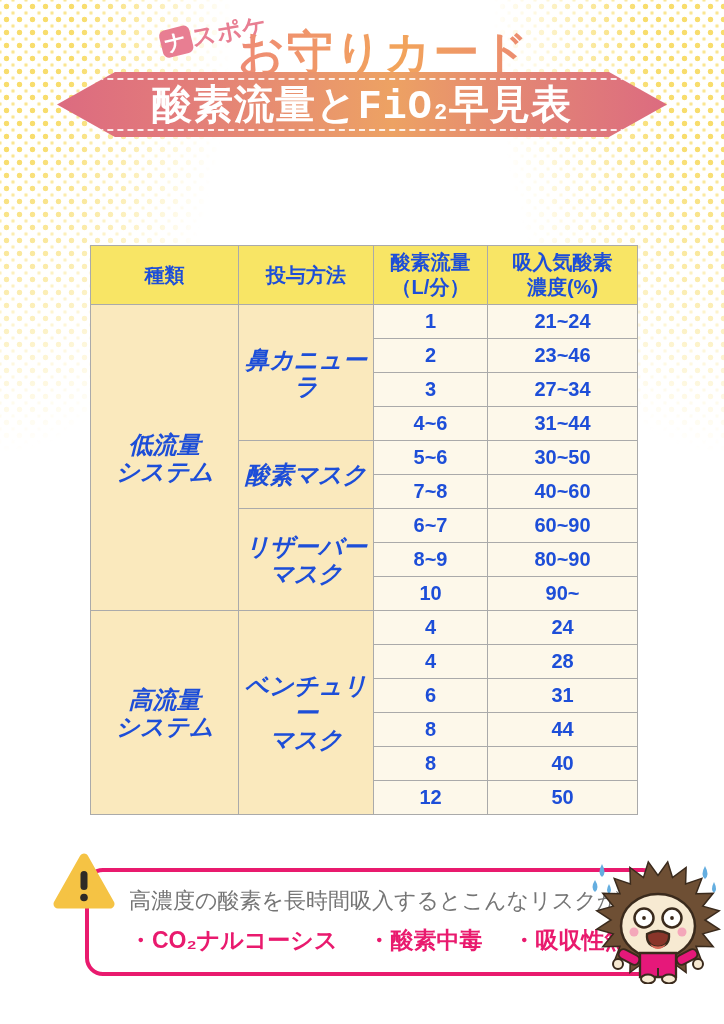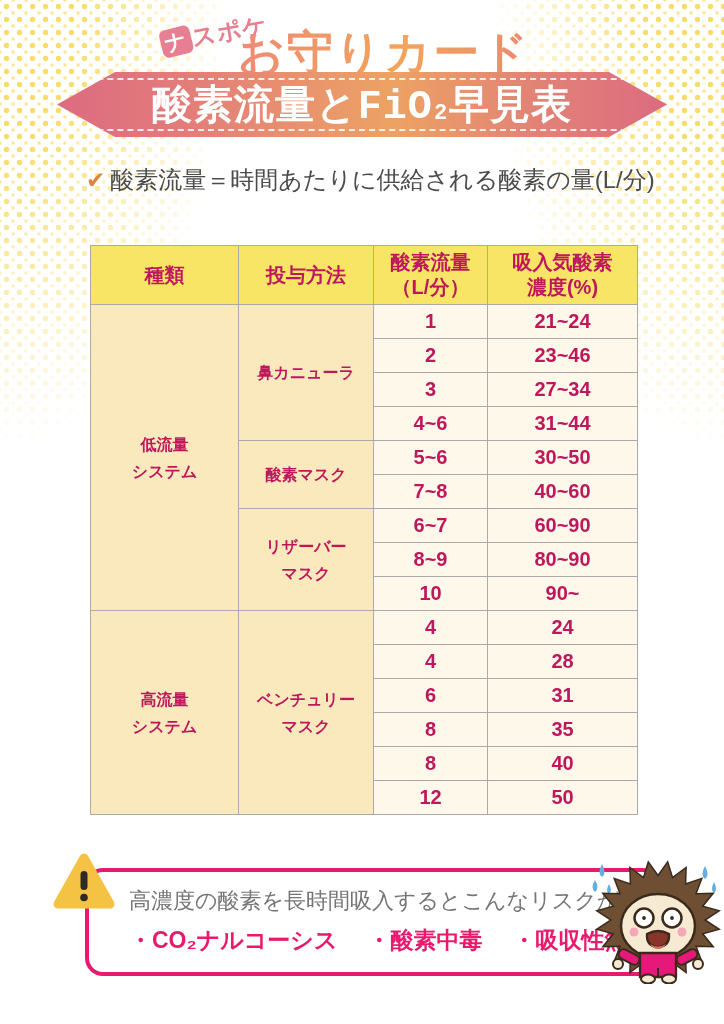--- a/index.html
+++ b/index.html
@@ -62,30 +62,30 @@
   
   .checks{position:absolute;top:164px;left:86px;font-size:24px;color:#4b4b4b;line-height:32px;font-weight:500;}
   .check-line{white-space:nowrap;}
   .check-icon{color:#e2833c;font-weight:bold;margin-right:5px;font-size:23px;}
   .checks sub{font-size:14px;}
 
   
   table.oxy{
     position:absolute;top:245px;left:90px;
     border-collapse:collapse;table-layout:fixed;
-    width:547px;color:#be185d;font-weight:700;
+    width:547px;color:#1d4ed8;font-weight:700;
   }
   table.oxy col.c1{width:148px;} table.oxy col.c2{width:135px;}
   table.oxy col.c3{width:114px;} table.oxy col.c4{width:150px;}
   table.oxy th,table.oxy td{
     border:1px solid #aaaaaa;text-align:center;vertical-align:middle;
     white-space:pre-line;padding:0;
   }
   table.oxy th{background:#f8e565;height:58px;font-size:20px;line-height:25px;font-weight:700;}
-  table.oxy td.type,table.oxy td.method{background:#fae9bd;font-size:16px;line-height:27px;}
+  table.oxy td.type,table.oxy td.method{background:#fae9bd;font-size:24px;line-height:27px;font-style:italic;}
   table.oxy td.val{background:#fdf8ea;height:33px;font-size:20px;}
 
   
   .warning-box{
     position:absolute;top:868px;left:85px;width:575px;height:108px;
     border:4px solid #e91a6e;border-radius:18px;background:#fff;box-sizing:border-box;
     padding:14px 0 0 40px;
   }
   .warn-line1{color:#757575;font-size:22px;font-weight:500;white-space:nowrap;}
   .warn-risks{display:flex;gap:30px;margin-top:9px;color:#e91a6e;font-size:23px;font-weight:800;white-space:nowrap;}
@@ -107,21 +107,20 @@
   <div class="dash top"></div>
   <div class="dash bottom"></div>
   <h1 class="banner-title">
       <span>酸素流量とFiO</span>
       <sub>2</sub>
       <span>早見表</span>
     </h1>
 </div>
 
 <div class="checks">
-  <div class="check-line"><span class="check-icon">✔</span><span>酸素流量＝時間あたりに供給される酸素の量(L/分)</span></div>
 </div>
 
 <table class="oxy">
   <colgroup>
       <col class="c1">
       <col class="c2">
       <col class="c3">
       <col class="c4">
     </colgroup>
   <thead>
@@ -188,21 +187,21 @@
       <tr>
         <td class="val">4</td>
         <td class="val">28</td>
       </tr>
       <tr>
         <td class="val">6</td>
         <td class="val">31</td>
       </tr>
       <tr>
         <td class="val">8</td>
-        <td class="val">35</td>
+        <td class="val">44</td>
       </tr>
       <tr>
         <td class="val">8</td>
         <td class="val">40</td>
       </tr>
       <tr>
         <td class="val">12</td>
         <td class="val">50</td>
       </tr>
     </tbody>

